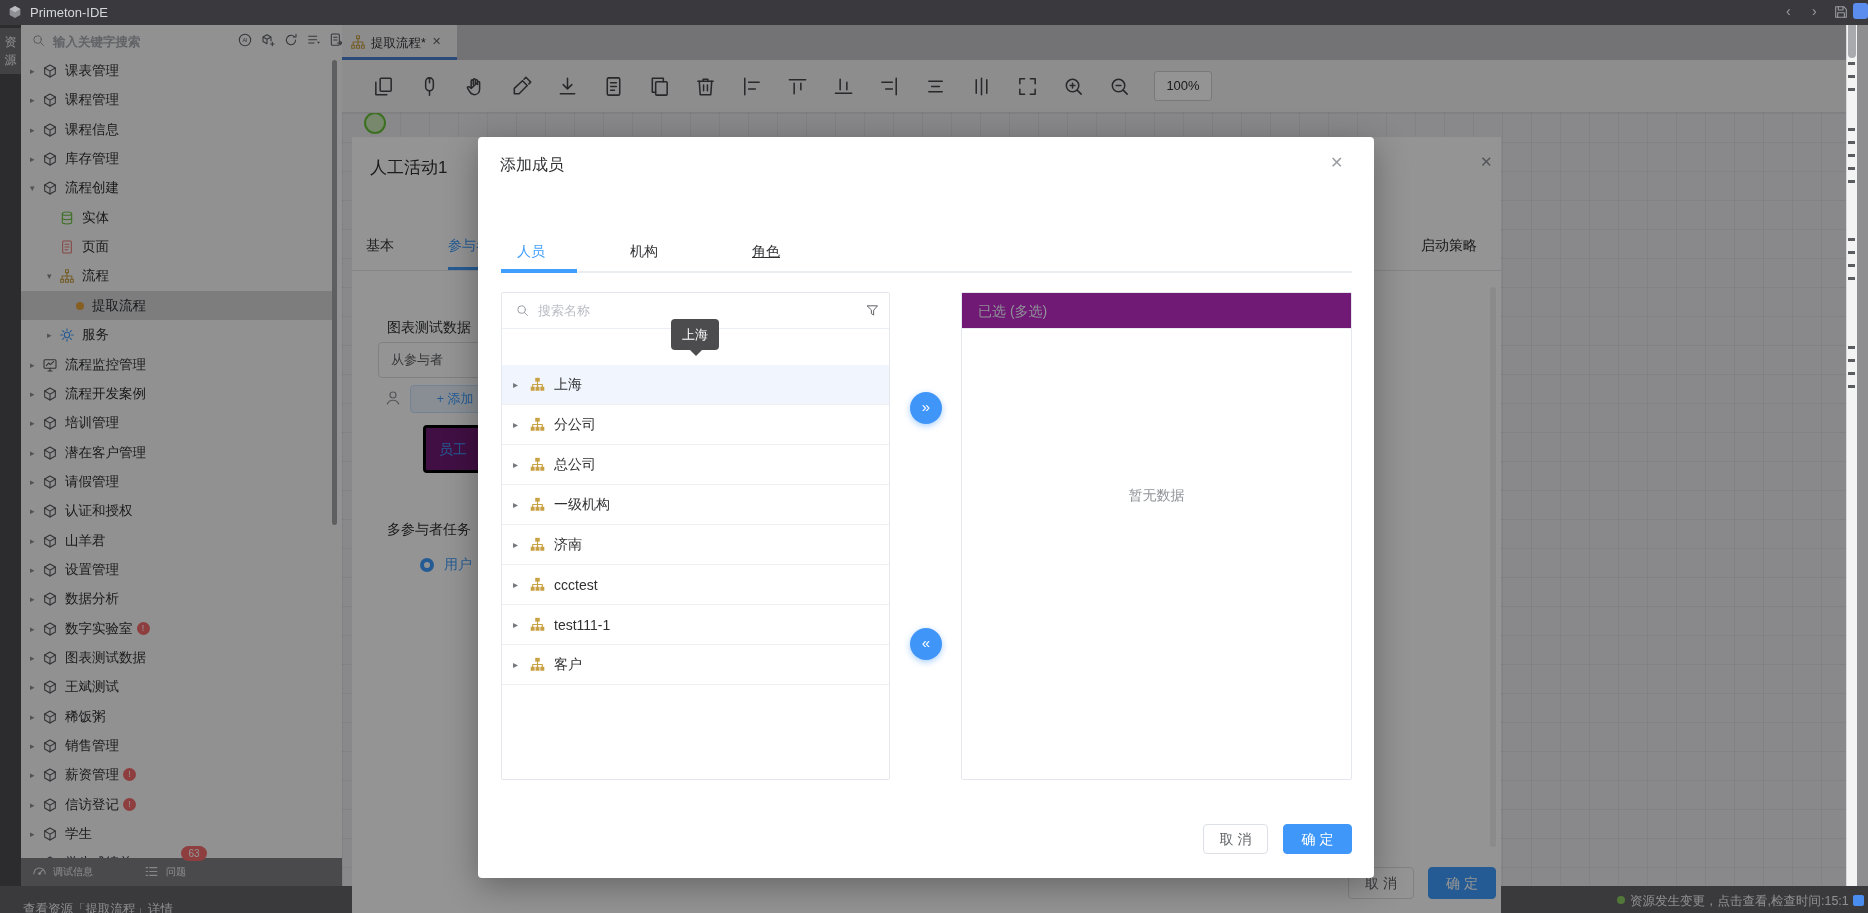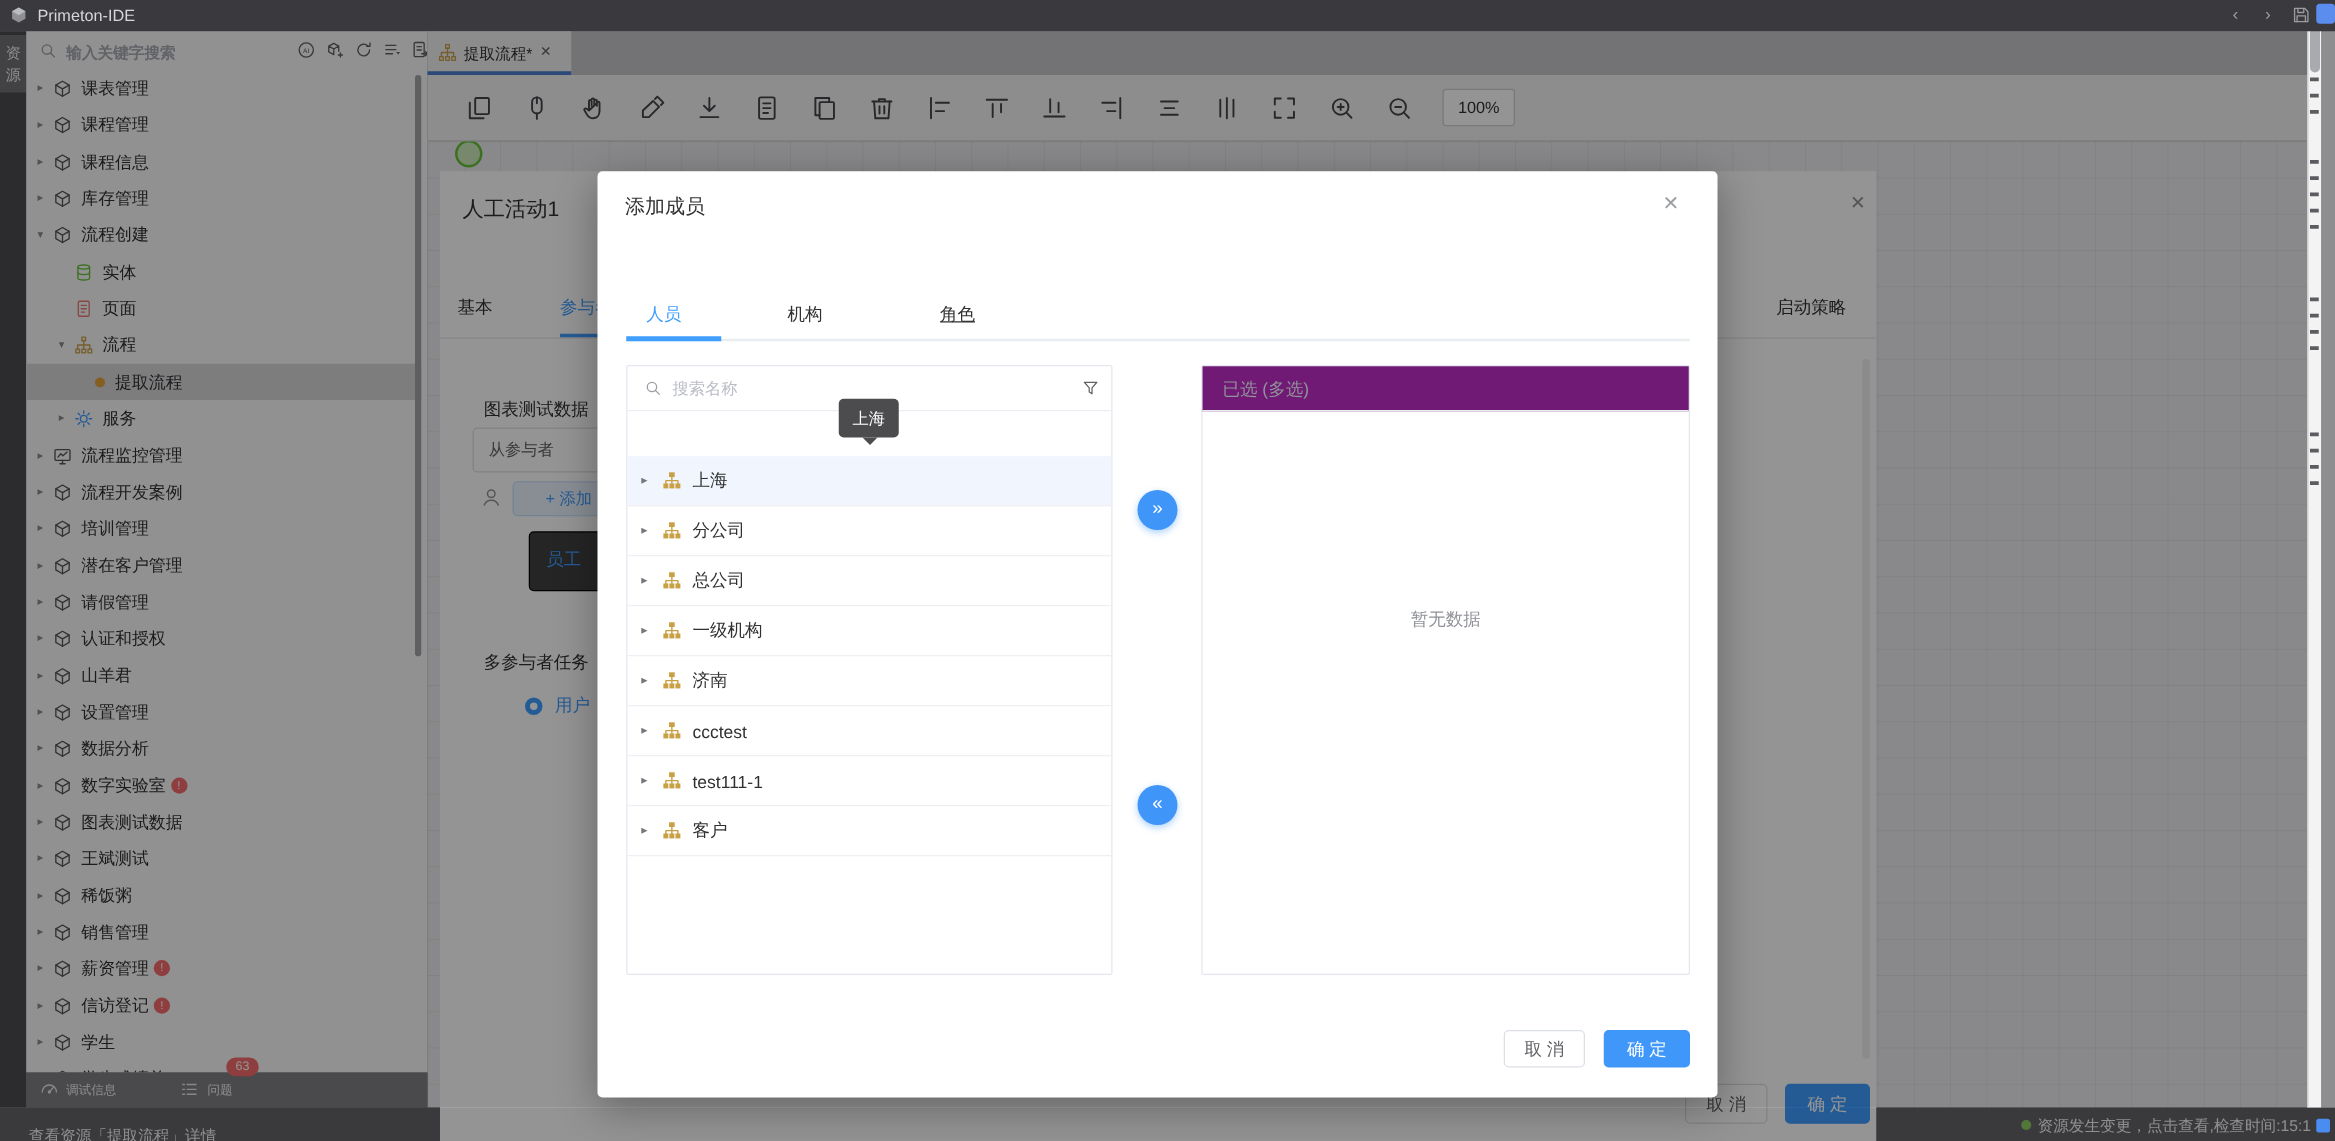--- a/index.html
+++ b/index.html
@@ -51,21 +51,21 @@
   #dialog { left:352px; top:137px; width:1149px; height:776px; background:#ffffff; z-index:20; }
   #dialog .d-title { position:absolute; left:18px; top:19px; font-size:17px; color:#303133; }
   #dialog .d-close { position:absolute; left:1128px; top:16px; font-size:15px; color:#909399; }
   .d-tab { position:absolute; top:100px; font-size:14px; color:#303133; }
   .d-tab.active { color:#409eff; }
   #d-tabline { position:absolute; left:0; top:133px; width:1149px; height:1px; background:#e4e7ed; }
   #d-tabunder { position:absolute; left:96px; top:130px; width:44px; height:3px; background:#409eff; }
   .d-label { position:absolute; font-size:14px; color:#303133; }
   #d-input { position:absolute; left:26px; top:205px; width:112px; height:36px; border:1px solid #dcdfe6; border-radius:4px; background:#fff; font-size:13px; color:#606266; line-height:34px; padding-left:12px; }
   #d-addbtn { position:absolute; left:58px; top:248px; width:90px; height:28px; background:#ecf5ff; border:1px solid #c9e2ff; border-radius:4px; color:#409eff; font-size:13px; line-height:26px; text-align:center; }
-  #d-card { position:absolute; left:71px; top:288px; width:90px; height:48px; background:#404040; border:1px solid #000000; border-radius:4px; color:#409eff; font-size:14px; padding:13px 0 0 13px; }
+  #d-card { position:absolute; left:71px; top:288px; width:90px; height:48px; background:#701a75; border:3px solid #000000; border-radius:4px; color:#409eff; font-size:14px; padding:13px 0 0 13px; }
   #d-radio { position:absolute; left:68px; top:421px; width:14px; height:14px; border-radius:50%; border:4px solid #409eff; background:#fff; }
   .d-btn { position:absolute; top:730px; height:32px; border-radius:4px; font-size:14px; text-align:center; line-height:30px; }
   #d-cancel { left:996px; width:66px; background:#fff; border:1px solid #dcdfe6; color:#606266; }
   #d-ok { left:1076px; width:68px; background:#409eff; border:1px solid #409eff; color:#fff; }
   #d-scroll { position:absolute; left:1138px; top:150px; width:6px; height:560px; background:#f0f0f1; border-radius:3px; }
 
   
   .overlay { background:rgba(0,0,0,0.42); z-index:50; }
 
   

